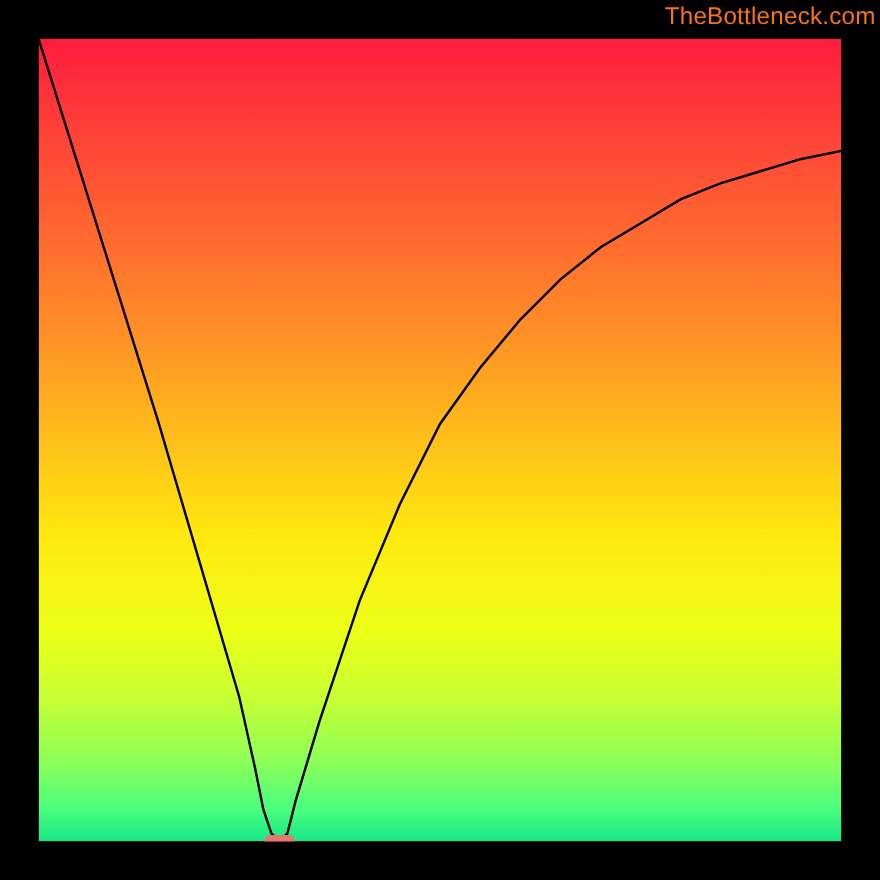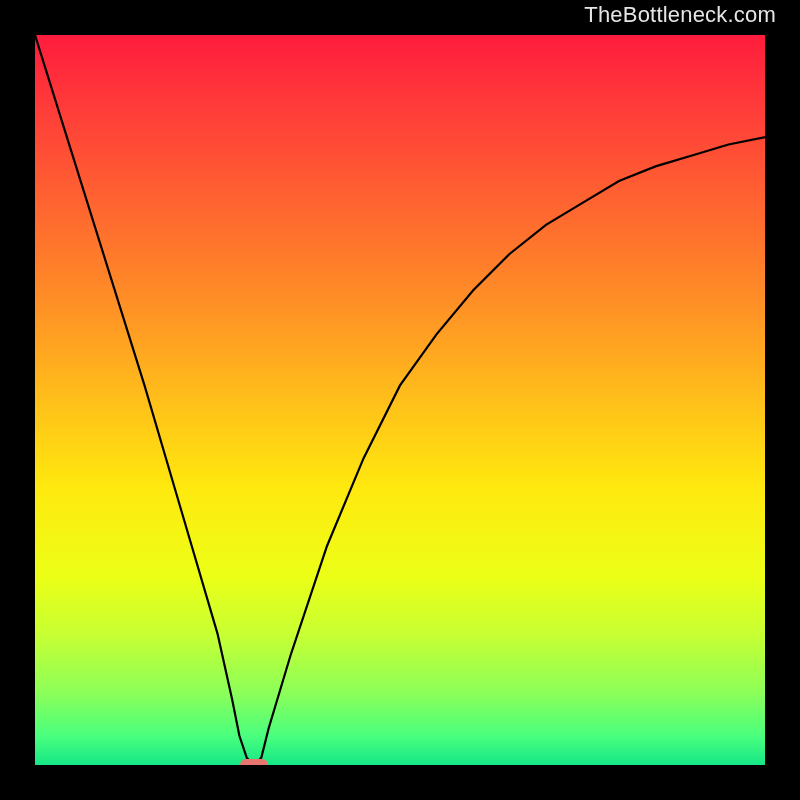--- a/index.html
+++ b/index.html
@@ -13,22 +13,22 @@
   }
   .frame {
     position: relative;
     width: 800px;
     height: 800px;
     background: #000;
   }
   .watermark {
     position: absolute;
     top: 2px;
-    right: 24px;
-    color: #e5e5e5;
+    right: 4px;
+    color: #f97316;
     font-size: 22px;
     font-weight: 500;
     letter-spacing: 0.2px;
     z-index: 10;
   }
   .plot-area {
     position: absolute;
     left: 35px;
     top: 35px;
     width: 730px;

